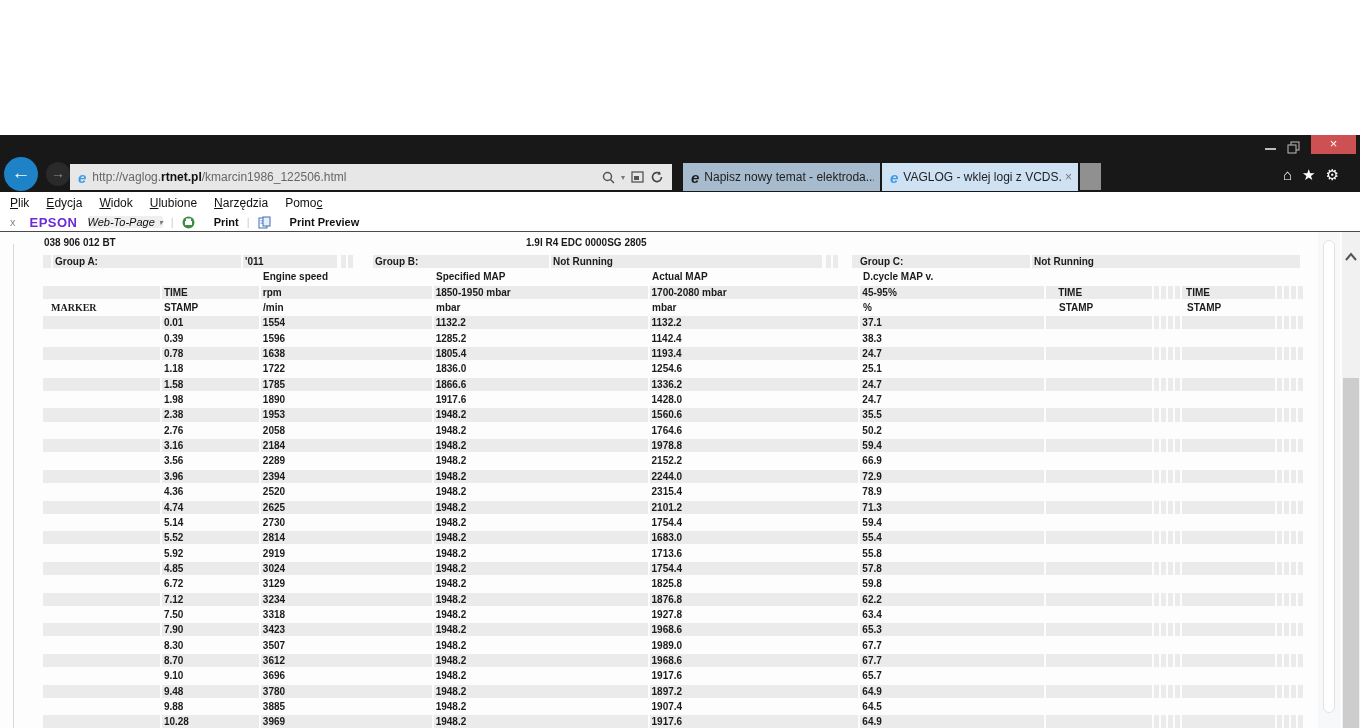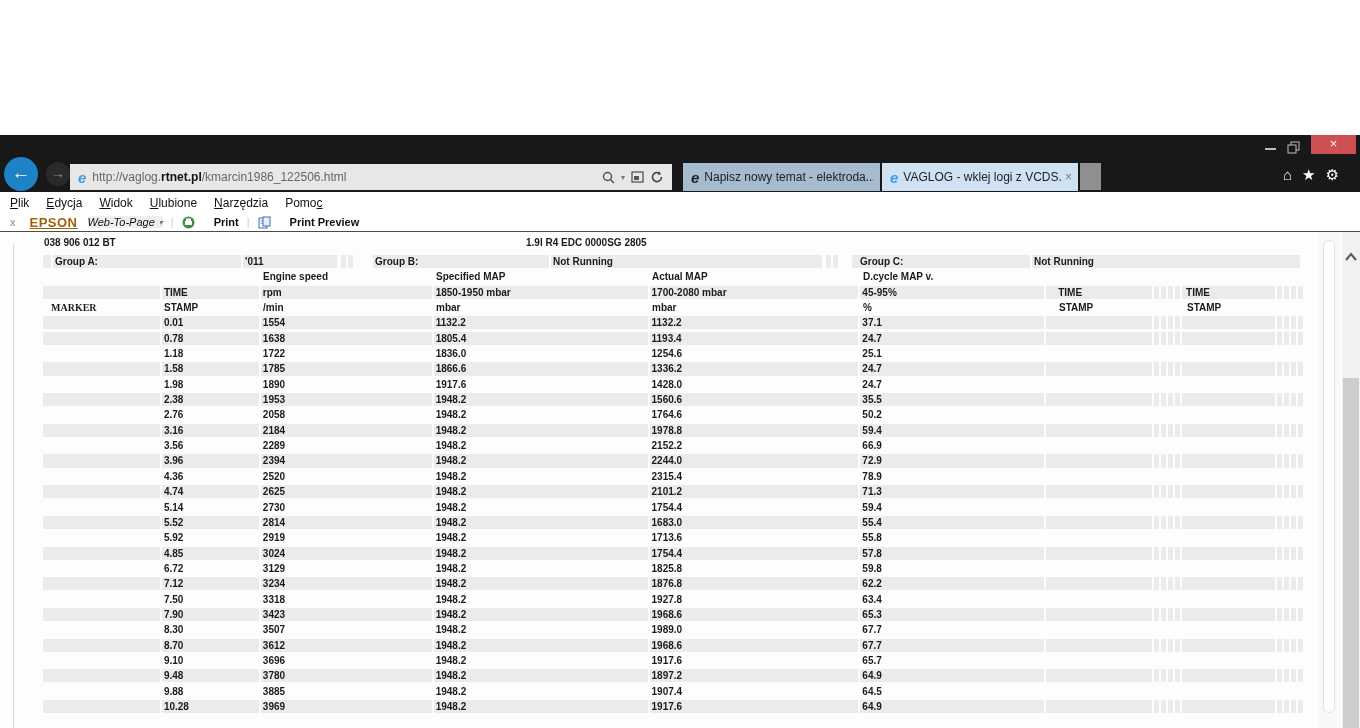--- a/index.html
+++ b/index.html
@@ -42,21 +42,21 @@
 
   
   .menubar { height:21px; background:#fff; display:flex; align-items:center; padding-left:10px;
              font-size:12px; color:#111; }
   .menu-item { margin-right:17px; }
 
   
   .epsonbar { height:19px; background:#fff; border-bottom:1px solid #4a4a4a; display:flex; align-items:center;
               font-size:11px; color:#111; }
   .ep-x { color:#888; font-size:11px; margin-left:10px; }
-  .ep-brand { color:#a16207; font-weight:bold; font-size:13px; letter-spacing:0.5px; margin-left:14px;text-decoration:underline; }
+  .ep-brand { color:#6d28d9; font-weight:bold; font-size:13px; letter-spacing:0.5px; margin-left:14px; }
   .ep-tool { font-style:italic; background:#efefef; border-radius:2px; padding:0 0; margin-left:10px;
              display:flex; align-items:center; gap:4px; }
   .ep-sep { color:#ccc; margin:0 8px; }
   .ep-btn { display:flex; align-items:center; gap:19px; font-weight:bold; }
 
   
   .content { position:relative; height:496px; background:#fdfdfe; overflow:hidden; }
   .frame-edge { position:absolute; left:13px; top:12px; bottom:0; width:1px; background:#d9d9d9; }
   .hdr-txt { position:absolute; top:5px; font-size:10px; font-weight:bold; color:#1b1b1b; white-space:nowrap; }
   .hdr-ctrl { left:44px; }
@@ -266,20 +266,38 @@
             <div class="cell s"></div>
             <div class="cell s"></div>
             <div class="cell s"></div>
             <div class="cell s"></div>
             <div class="cell c-t3"></div>
             <div class="cell s"></div>
             <div class="cell s"></div>
             <div class="cell s"></div>
             <div class="cell s"></div>
           </div>
+          <div class="trow">
+            <div class="cell c-marker"></div>
+            <div class="cell c-time">0.39</div>
+            <div class="cell c-rpm">1596</div>
+            <div class="cell c-spec">1285.2</div>
+            <div class="cell c-act">1142.4</div>
+            <div class="cell c-duty">38.3</div>
+            <div class="cell c-t2"></div>
+            <div class="cell s"></div>
+            <div class="cell s"></div>
+            <div class="cell s"></div>
+            <div class="cell s"></div>
+            <div class="cell c-t3"></div>
+            <div class="cell s"></div>
+            <div class="cell s"></div>
+            <div class="cell s"></div>
+            <div class="cell s"></div>
+          </div>
           <div class="trow gray">
             <div class="cell c-marker"></div>
             <div class="cell c-time">0.78</div>
             <div class="cell c-rpm">1638</div>
             <div class="cell c-spec">1805.4</div>
             <div class="cell c-act">1193.4</div>
             <div class="cell c-duty">24.7</div>
             <div class="cell c-t2"></div>
             <div class="cell s"></div>
             <div class="cell s"></div>

